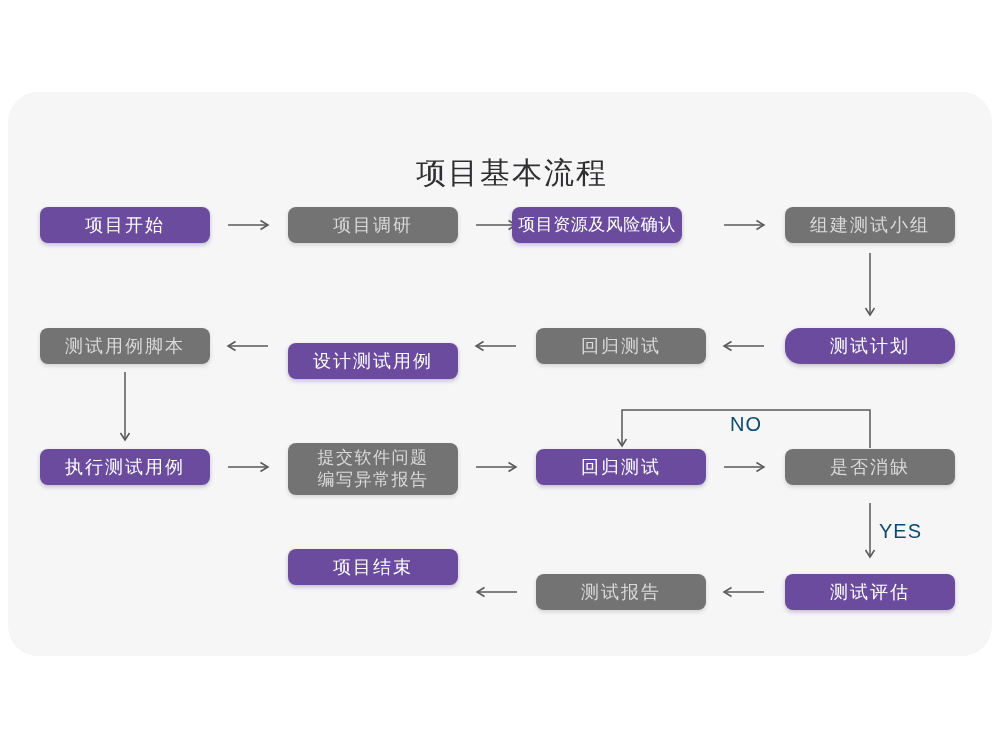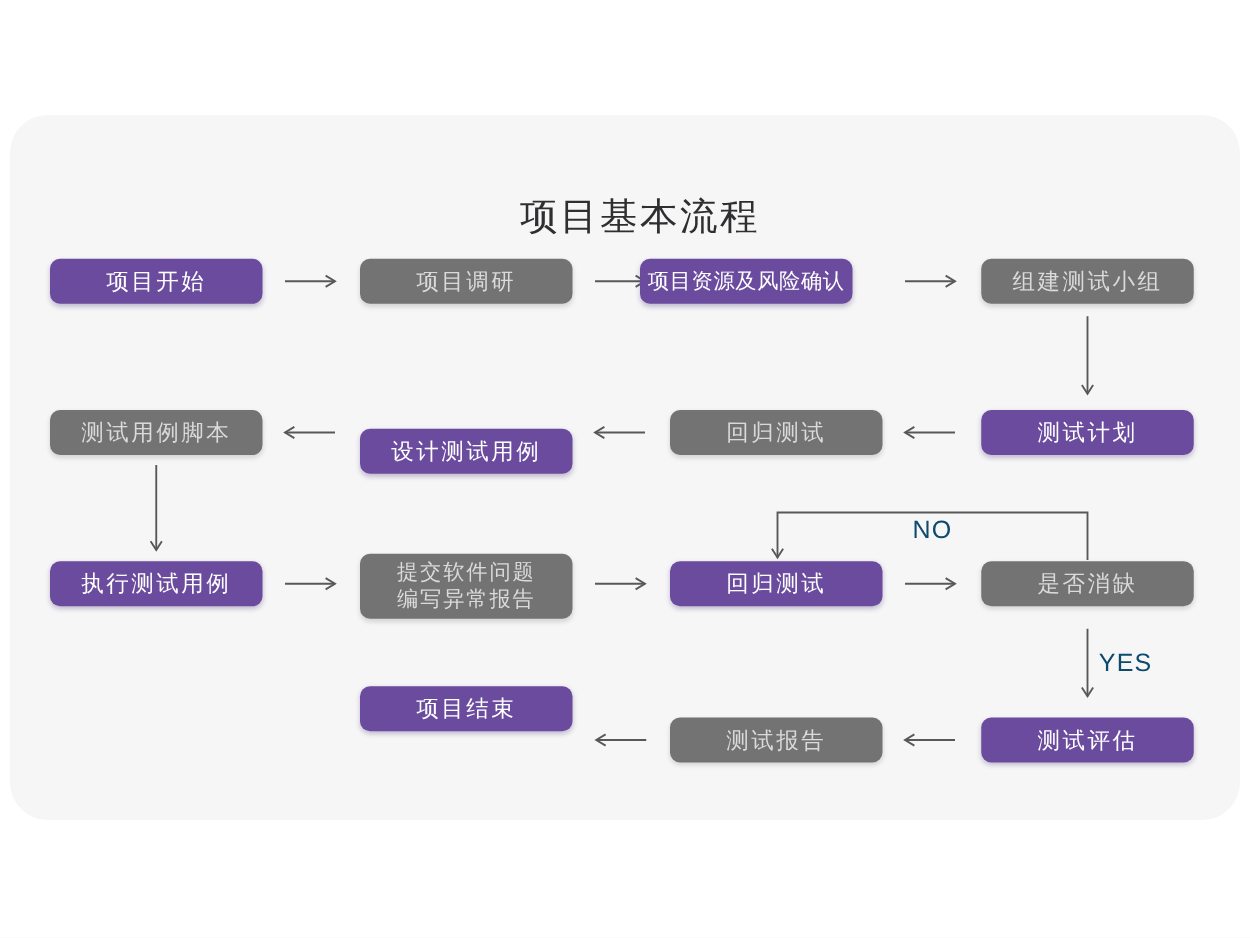--- a/index.html
+++ b/index.html
@@ -23,21 +23,21 @@
     font-size:18px;letter-spacing:2px;line-height:22px;box-sizing:border-box;
   }
   .purple{background:#6b4b9e;color:#ffffff;box-shadow:0 2px 4px rgba(60,40,100,.28);}
   .gray{background:#737373;color:#dadada;box-shadow:0 2px 4px rgba(0,0,0,.14);}
   
   .n-start{left:40px;top:207px;}
   .n-research{left:288px;top:207px;}
   .n-resources{left:512px;top:207px;font-size:17px;letter-spacing:.5px;font-family:Liberation Serif, serif;}
   .n-team{left:785px;top:207px;}
   
-  .n-plan{left:785px;top:328px;}
+  .n-plan{left:785px;top:328px;border-radius:15px;}
   .n-design{left:536px;top:328px;}
   .n-designcases{left:288px;top:327px;margin-top:16px;}
   .n-scripts{left:40px;top:328px;}
   
   .n-execute{left:40px;top:449px;}
   .n-submit{left:288px;top:443px;height:52px;font-size:17px;letter-spacing:1.5px;}
   .n-regression{left:536px;top:449px;}
   .n-defect{left:785px;top:449px;}
   
   .n-eval{left:785px;top:574px;}

